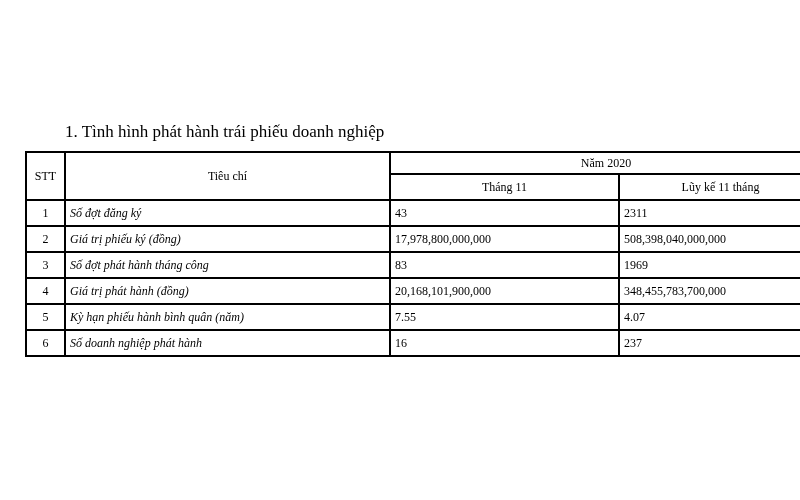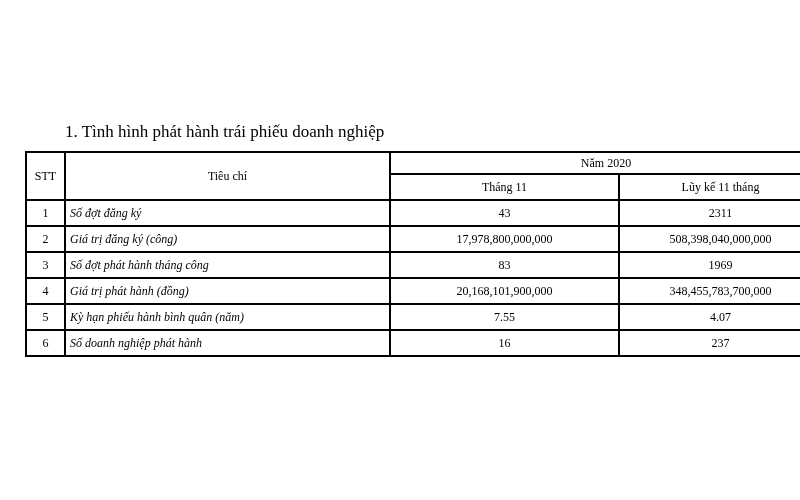--- a/index.html
+++ b/index.html
@@ -42,21 +42,21 @@
   }
   .col-stt   { width: 39px; }
   .col-crit  { width: 325px; }
   .col-month { width: 229px; }
   .col-cum   { width: 203px; }
   .hrow1 td { height: 20px; text-align: center; }
   .hrow2 td { height: 24px; text-align: center; }
   .drow  td { height: 24px; }
   .cell-center { text-align: center; }
   .cell-label  { text-align: left; padding-left: 4px; font-style: italic; }
-  .cell-num    { text-align: center; padding-right: 8px; }
+  .cell-num    { text-align: left; padding-right: 8px; }
 </style>
 </head>
 <body>
 
 <div class="section-title">1. Tình hình phát hành trái phiếu doanh nghiệp</div>
 
 <table class="bond-table">
   <colgroup>
     <col class="col-stt">
     <col class="col-crit">
@@ -75,21 +75,21 @@
     </tr>
 
     <tr class="drow">
       <td class="cell-center">1</td>
       <td class="cell-label">Số đợt đăng ký</td>
       <td class="cell-num">43</td>
       <td class="cell-num">2311</td>
     </tr>
     <tr class="drow">
       <td class="cell-center">2</td>
-      <td class="cell-label">Giá trị đăng ký (công)</td>
+      <td class="cell-label">Giá trị phiếu ký (đồng)</td>
       <td class="cell-num">17,978,800,000,000</td>
       <td class="cell-num">508,398,040,000,000</td>
     </tr>
     <tr class="drow">
       <td class="cell-center">3</td>
       <td class="cell-label">Số đợt phát hành tháng công</td>
       <td class="cell-num">83</td>
       <td class="cell-num">1969</td>
     </tr>
     <tr class="drow">

